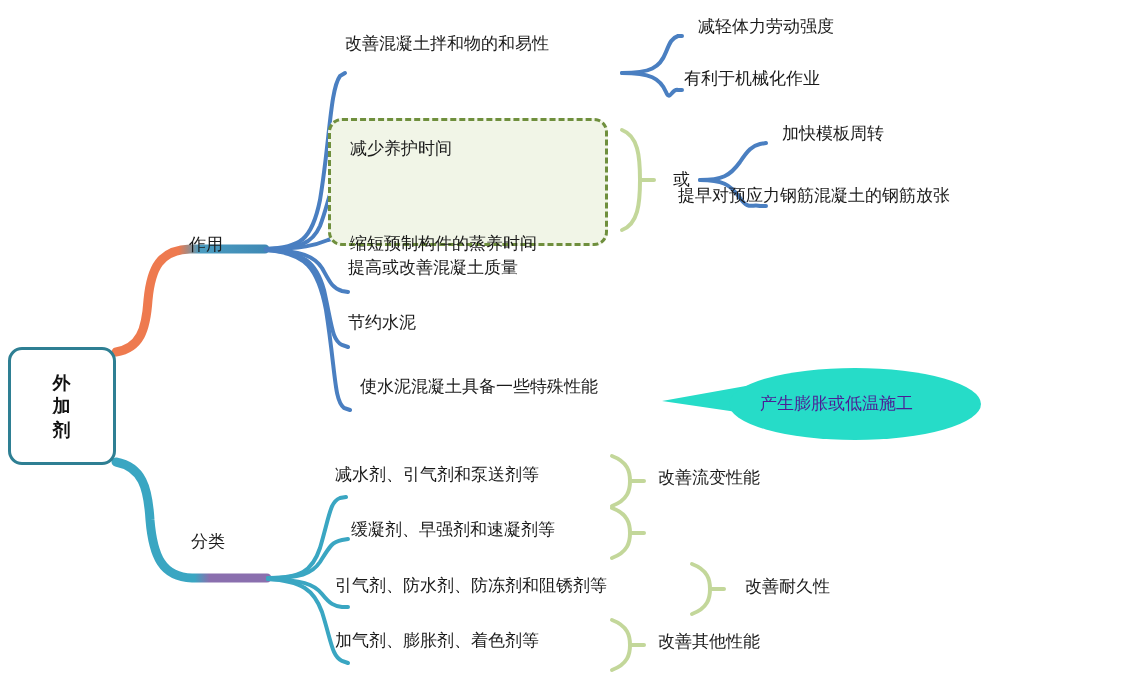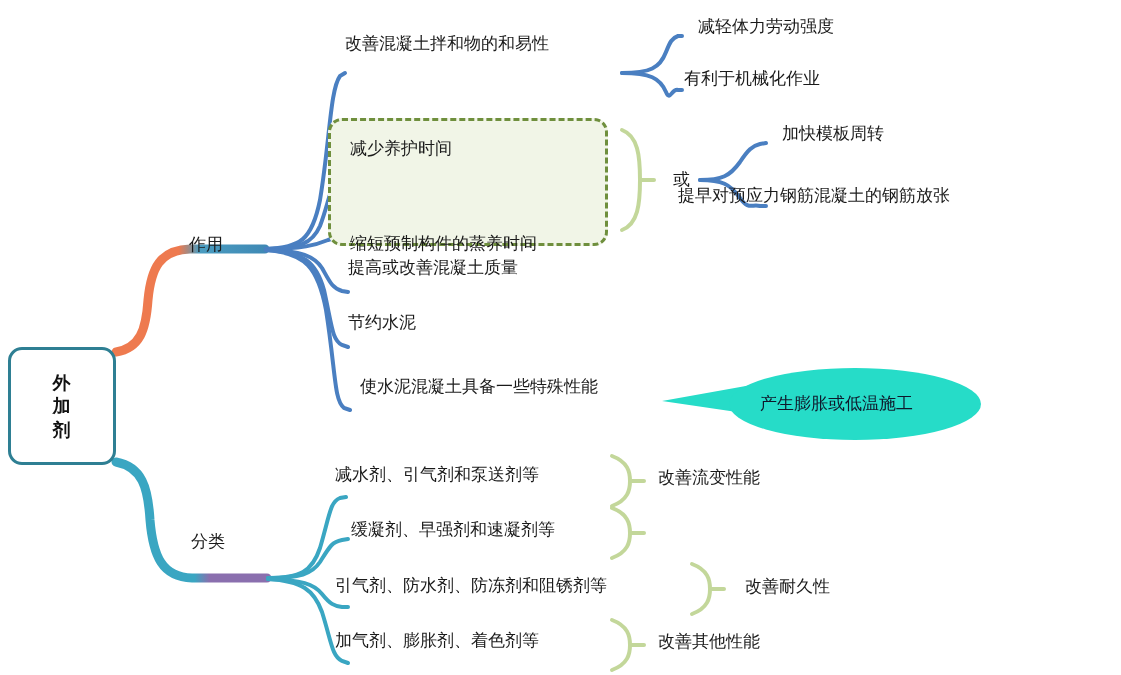--- a/index.html
+++ b/index.html
@@ -68,21 +68,21 @@
     border-radius: 14px;
     background: #f1f5e7;
     box-sizing: border-box;
   }
   .branch-main-label {
     font-size: 17px;
     color: #1a1a1a;
   }
   .callout-text {
     position: absolute;
-    color: #0f172a;
+    color: #4c1d95;
     font-size: 17px;
     white-space: nowrap;
   }
 </style>
 </head>
 <body>
 
 <div id="canvas">
 
   <svg class="layer" viewBox="0 0 1121 675">

